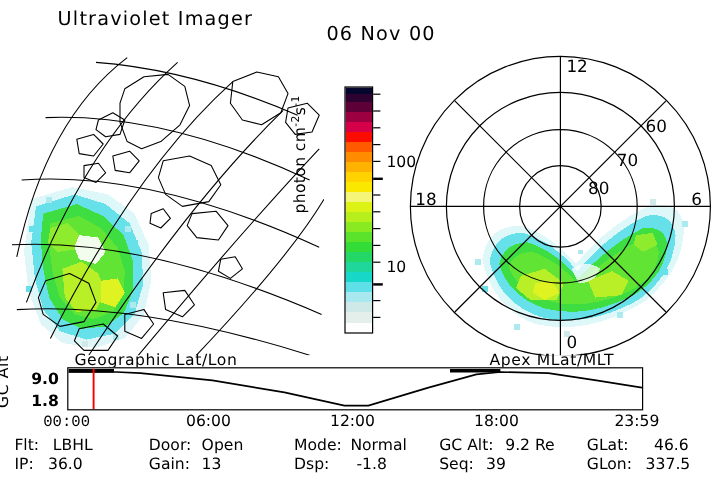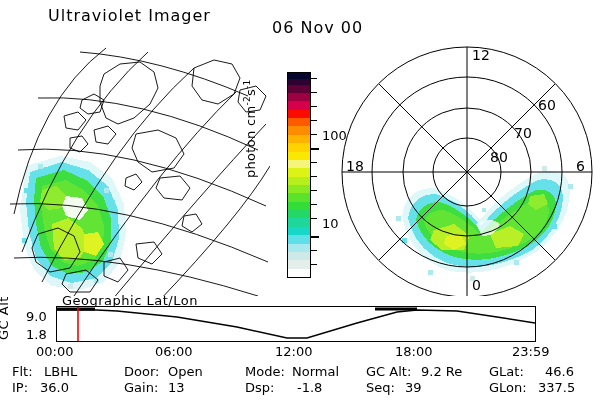--- a/index.html
+++ b/index.html
@@ -83,21 +83,21 @@
   .cbar-ticks i{position:absolute;left:0;width:6px;height:1px;background:#000;}
   .cbar-ticks i.major{width:8px;height:2px;}
   .cbar-lab{position:absolute;left:64px;font-size:13px;white-space:nowrap;}
   .cbar-axis-title{position:absolute;left:-16px;top:118px;font-size:13px;white-space:nowrap;
     transform:rotate(-90deg);transform-origin:left top;letter-spacing:.3px;}
   .cbar-axis-title sup{font-size:9px;vertical-align:super;}
 
   
   .orbit{position:absolute;left:56px;top:306px;width:480px;height:36px;border:1px solid #000;box-sizing:border-box;background:#fff;}
   .orbit svg{position:absolute;left:0;top:0;width:100%;height:100%;}
-  .orbit-ylab{position:absolute;font-size:13px;white-space:nowrap;}
+  .orbit-ylab{position:absolute;font-size:13px;white-space:nowrap;font-weight:bold;}
   .yl-90{left:26px;top:309px;}
   .yl-18{left:26px;top:327px;}
   .gc-alt-lab{position:absolute;left:-4px;top:340px;font-size:13px;white-space:nowrap;
     transform:rotate(-90deg);transform-origin:left top;letter-spacing:.5px;}
   .tlab{position:absolute;top:344px;font-size:13px;white-space:nowrap;}
 
   
   .status{position:absolute;left:0;top:364px;width:600px;height:36px;font-size:13px;}
   .st-cell{position:absolute;white-space:nowrap;}
   .st-row1{top:0;}
@@ -269,40 +269,41 @@
       <text x="16" y="133" font-family="DejaVu Sans, sans-serif" font-size="14" fill="#000">18</text>
       <text x="246" y="133" font-family="DejaVu Sans, sans-serif" font-size="14" fill="#000">6</text>
       <text x="142" y="252" font-family="DejaVu Sans, sans-serif" font-size="14" fill="#000">0</text>
 
       <text x="208" y="72" font-family="DejaVu Sans, sans-serif" font-size="14" fill="#000">60</text>
       <text x="184" y="100" font-family="DejaVu Sans, sans-serif" font-size="14" fill="#000">70</text>
       <text x="160" y="124" font-family="DejaVu Sans, sans-serif" font-size="14" fill="#000">80</text>
     </svg>
   </div>
 
+  <div class="caption cap-apex">Apex MLat/MLT</div>
 
   <div class="gc-alt-lab">GC Alt</div>
   <div class="orbit-ylab yl-90">9.0</div>
   <div class="orbit-ylab yl-18">1.8</div>
 
   <div class="orbit">
     <svg viewBox="0 0 478 34" preserveAspectRatio="none">
 
       <g stroke="#000000" stroke-width="3">
         <line x1="0" y1="2" x2="38" y2="2"></line>
         <line x1="318" y1="2" x2="360" y2="2"></line>
       </g>
 
       <path d="M0 3 L40 3 L60 4 L120 10 L180 20 L230 31 L250 31 L300 16 L340 5 L360 3 L400 4 L440 10 L478 16" fill="none" stroke="#000000" stroke-width="1.4"></path>
 
       <line x1="21" y1="0" x2="21" y2="34" stroke="#ff0000" stroke-width="1.6"></line>
     </svg>
   </div>
 
-  <div class="tlab" style="left:36px;">00:00</div>
+  <div class="tlab" style="left:36px;font-family:Liberation Mono, monospace;">00:00</div>
   <div class="tlab" style="left:155px;">06:00</div>
   <div class="tlab" style="left:275px;">12:00</div>
   <div class="tlab" style="left:395px;">18:00</div>
   <div class="tlab" style="left:512px;">23:59</div>
 
   <div class="status">
 
     <div class="st-cell st-row1" style="left:12px;">Flt:</div>
     <div class="st-cell st-row1" style="left:44px;">LBHL</div>
     <div class="st-cell st-row1" style="left:124px;">Door:</div>

